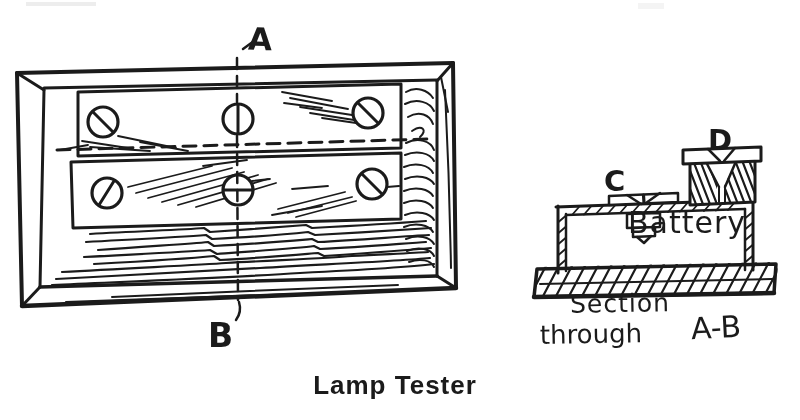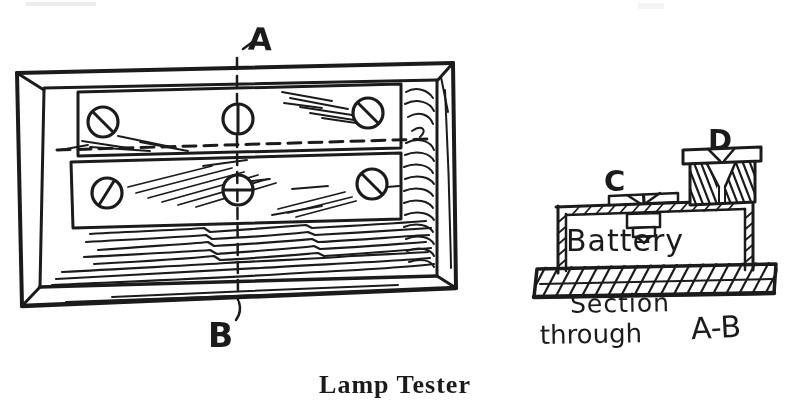--- a/index.html
+++ b/index.html
@@ -5,26 +5,26 @@
   html,body{margin:0;padding:0;background:#ffffff;}
   #stage{position:relative;width:800px;height:420px;background:#ffffff;overflow:hidden;
          font-family:"DejaVu Sans",sans-serif;color:#1b1b1b;}
   svg{position:absolute;left:0;top:0;}
   .lbl{position:absolute;color:#1b1b1b;white-space:nowrap;line-height:1;
        font-family:"DejaVu Sans",sans-serif;}
   .lbl-a{left:248px;top:24px;font-size:31px;font-weight:bold;transform:rotate(2deg);}
   .lbl-b{left:208px;top:319px;font-size:33px;font-weight:bold;}
   .lbl-c{left:604px;top:167px;font-size:29px;font-weight:bold;}
   .lbl-d{left:708px;top:126px;font-size:29px;font-weight:bold;}
-  .lbl-battery{left:566px;top:226px;width:180px;text-align:left;font-size:30px;letter-spacing:1px;}
+  .lbl-battery{left:566px;top:208px;width:180px;text-align:right;font-size:30px;letter-spacing:1px;}
   .lbl-section{left:540px;top:291px;width:160px;text-align:center;font-size:25px;letter-spacing:1px;transform:rotate(-1deg);}
   .lbl-through{left:510px;top:321px;width:162px;text-align:center;font-size:26px;transform:rotate(-1deg);}
   .lbl-ab{left:658px;top:313px;width:116px;text-align:center;font-size:30px;font-weight:500;transform:rotate(-3deg);}
   .lbl-caption{left:270px;top:372px;width:250px;text-align:center;font-size:26px;font-weight:bold;
-               font-family:Liberation Serif, serif;letter-spacing:1px;}
+               font-family:Liberation Sans, sans-serif;letter-spacing:1px;}
   .artifact{position:absolute;background:#ededed;}
 </style>
 </head>
 <body>
 
 <div id="stage">
 
   <div class="artifact" style="left:26px;top:2px;width:70px;height:4px;"></div>
   <div class="artifact" style="left:638px;top:3px;width:26px;height:6px;opacity:.6;"></div>
 

